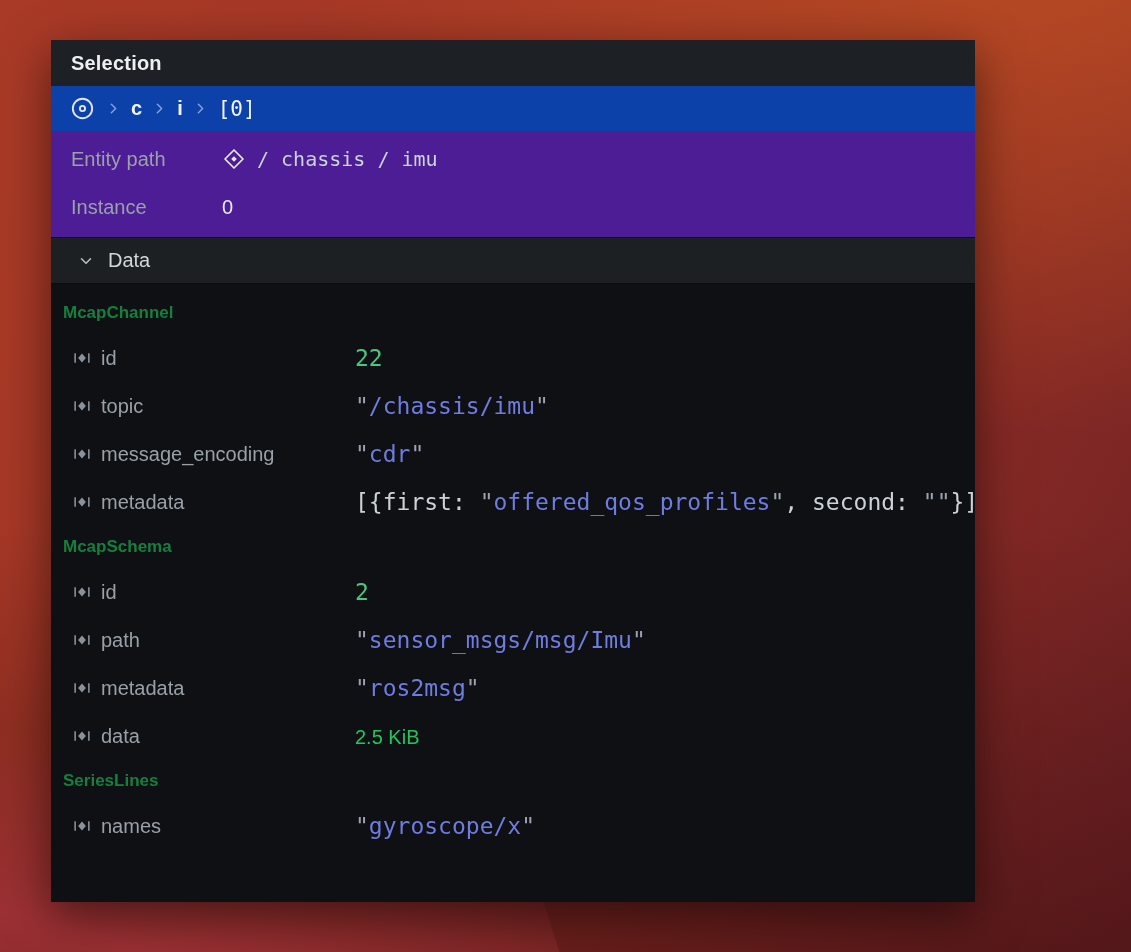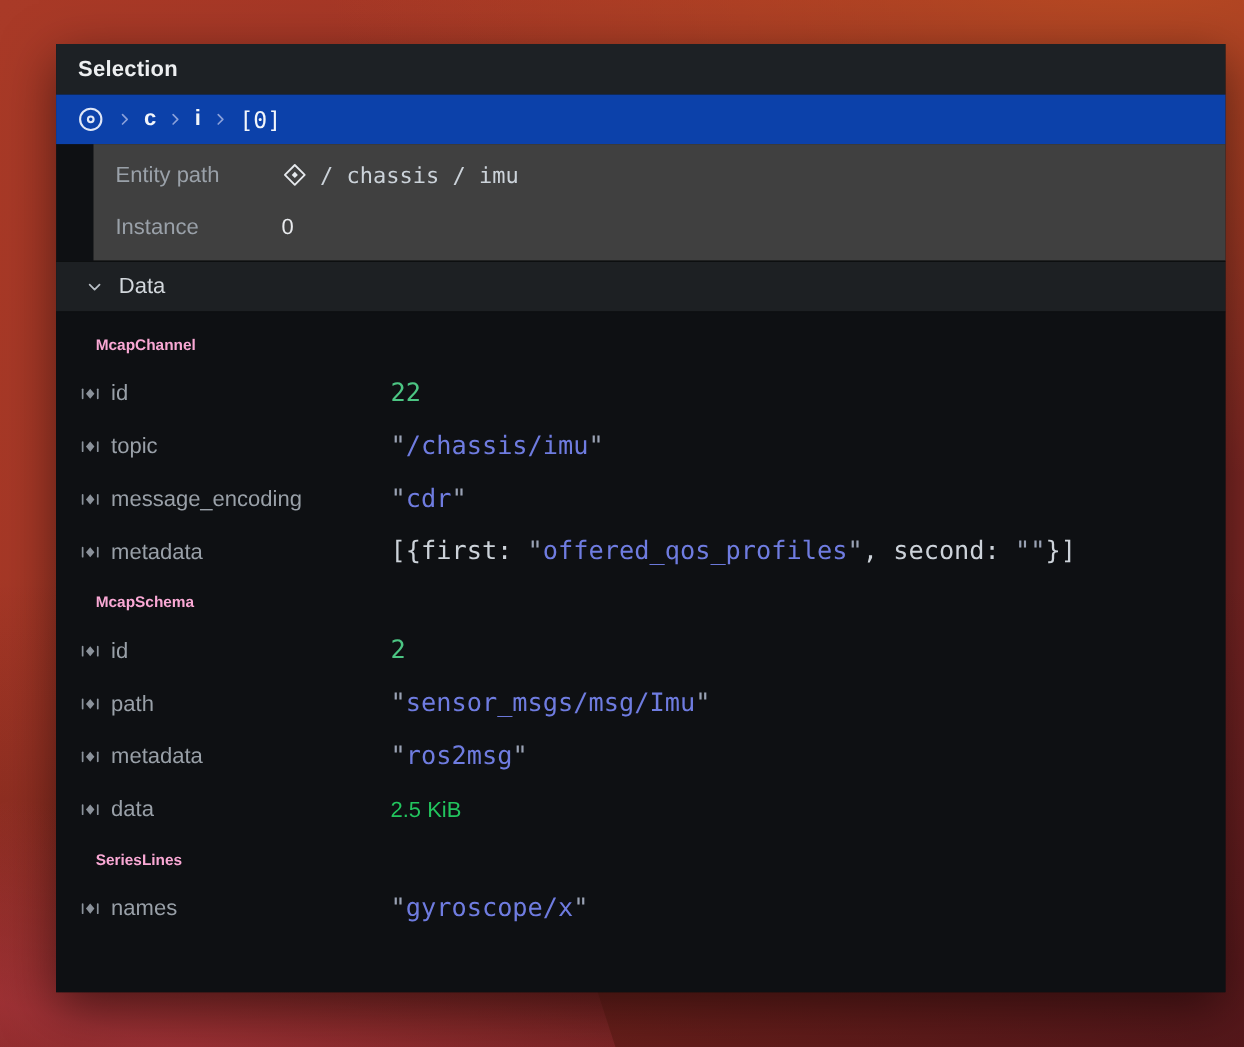--- a/index.html
+++ b/index.html
@@ -15,37 +15,37 @@
   }
   .ridge{
     position:absolute;left:-220px;bottom:-260px;width:760px;height:520px;
     background:linear-gradient(32deg, rgba(125,28,36,0) 28%, rgba(186,58,72,0.55) 50%, rgba(125,28,36,0) 72%);
     transform:rotate(-18deg);
     pointer-events:none;
   }
 
   
   .panel{
-    position:absolute;left:51px;top:40px;width:1063px;height:862px;
+    position:absolute;left:51px;top:40px;width:924px;height:862px;
     background:#0e1013;display:flex;flex-direction:column;
     box-shadow:0 14px 44px rgba(0,0,0,0.5);
   }
 
   .title-bar{height:46px;flex:0 0 46px;background:#1d2125;display:flex;align-items:center;padding:0 20px;}
   .title-bar .title{color:#edeff1;font-size:20px;font-weight:700;letter-spacing:0.2px;}
 
   .crumbbar{height:45px;flex:0 0 45px;background:var(--accent-blue,#0c41aa);display:flex;align-items:center;padding:0 18px;}
   .crumb-icon{width:27px;height:27px;display:flex;align-items:center;justify-content:center;cursor:pointer;}
   .crumb-icon svg{width:27px;height:27px;}
   .sep{width:17px;height:17px;margin:0 9px;display:flex;align-items:center;justify-content:center;}
   .sep svg{width:17px;height:17px;}
   .crumb{color:#f2f5fa;font-size:20px;font-weight:600;cursor:pointer;}
   .crumb.mono{font-family:"DejaVu Sans Mono",monospace;font-size:21px;font-weight:400;}
 
-  .info{flex:0 0 auto;background:#404040;padding:4px 0 6px;margin-left:34px;}
+  .info{flex:0 0 auto;background:#4c1d95;padding:4px 0 6px;}
   .info-row{height:48px;display:flex;align-items:center;padding-left:20px;}
   .info-label{width:151px;flex:0 0 151px;color:#9aa1a9;font-size:20px;}
   .info-value{display:flex;align-items:center;gap:11px;}
   .entity-path-text{font-family:"DejaVu Sans Mono",monospace;font-size:20px;color:#ccd3da;cursor:pointer;}
   .instance-text{color:#e9ebee;font-size:20px;}
   .shownin-text{color:#878d93;font-size:20px;font-style:italic;cursor:pointer;}
   .mini-icon{width:24px;height:24px;display:flex;align-items:center;justify-content:center;}
   .mini-icon svg{width:24px;height:24px;}
   .view-icon{width:28px;height:28px;display:flex;align-items:center;justify-content:center;}
   .view-icon svg{width:28px;height:28px;}
@@ -53,21 +53,21 @@
   .data-header{
     height:45px;flex:0 0 45px;background:#1d2023;display:flex;align-items:center;
     padding-left:26px;gap:13px;cursor:pointer;
     border-top:1px solid #0a0c0d;border-bottom:1px solid #0a0c0d;
   }
   .chev-down{width:18px;height:18px;display:flex;align-items:center;justify-content:center;}
   .chev-down svg{width:18px;height:18px;}
   .data-title{color:#d2d7dc;font-size:20px;font-weight:500;}
 
   .data-body{flex:1 1 auto;background:#0e1013;padding-top:8px;overflow:hidden;}
-  .group-header{height:42px;display:flex;align-items:center;padding-left:36px;color:#f9a8d4;font-size:14px;font-weight:700;}
+  .group-header{height:42px;display:flex;align-items:center;padding-left:12px;color:#15803d;font-size:17px;font-weight:700;}
   .data-row{height:48px;display:flex;align-items:center;padding-left:20px;position:relative;cursor:default;}
   .row-icon{width:22px;height:22px;margin-right:8px;flex:0 0 22px;display:flex;align-items:center;justify-content:center;}
   .row-icon svg{width:22px;height:22px;}
   .row-label{color:#99a0a8;font-size:20px;}
   .row-value{
     position:absolute;left:304px;top:50%;transform:translateY(-50%);
     font-family:"DejaVu Sans Mono",monospace;font-size:23px;white-space:pre;line-height:1;
   }
   .t-number{color:var(--number-green,#4cc583);}
   .t-string{color:var(--string-blue,#6f7ce0);}

